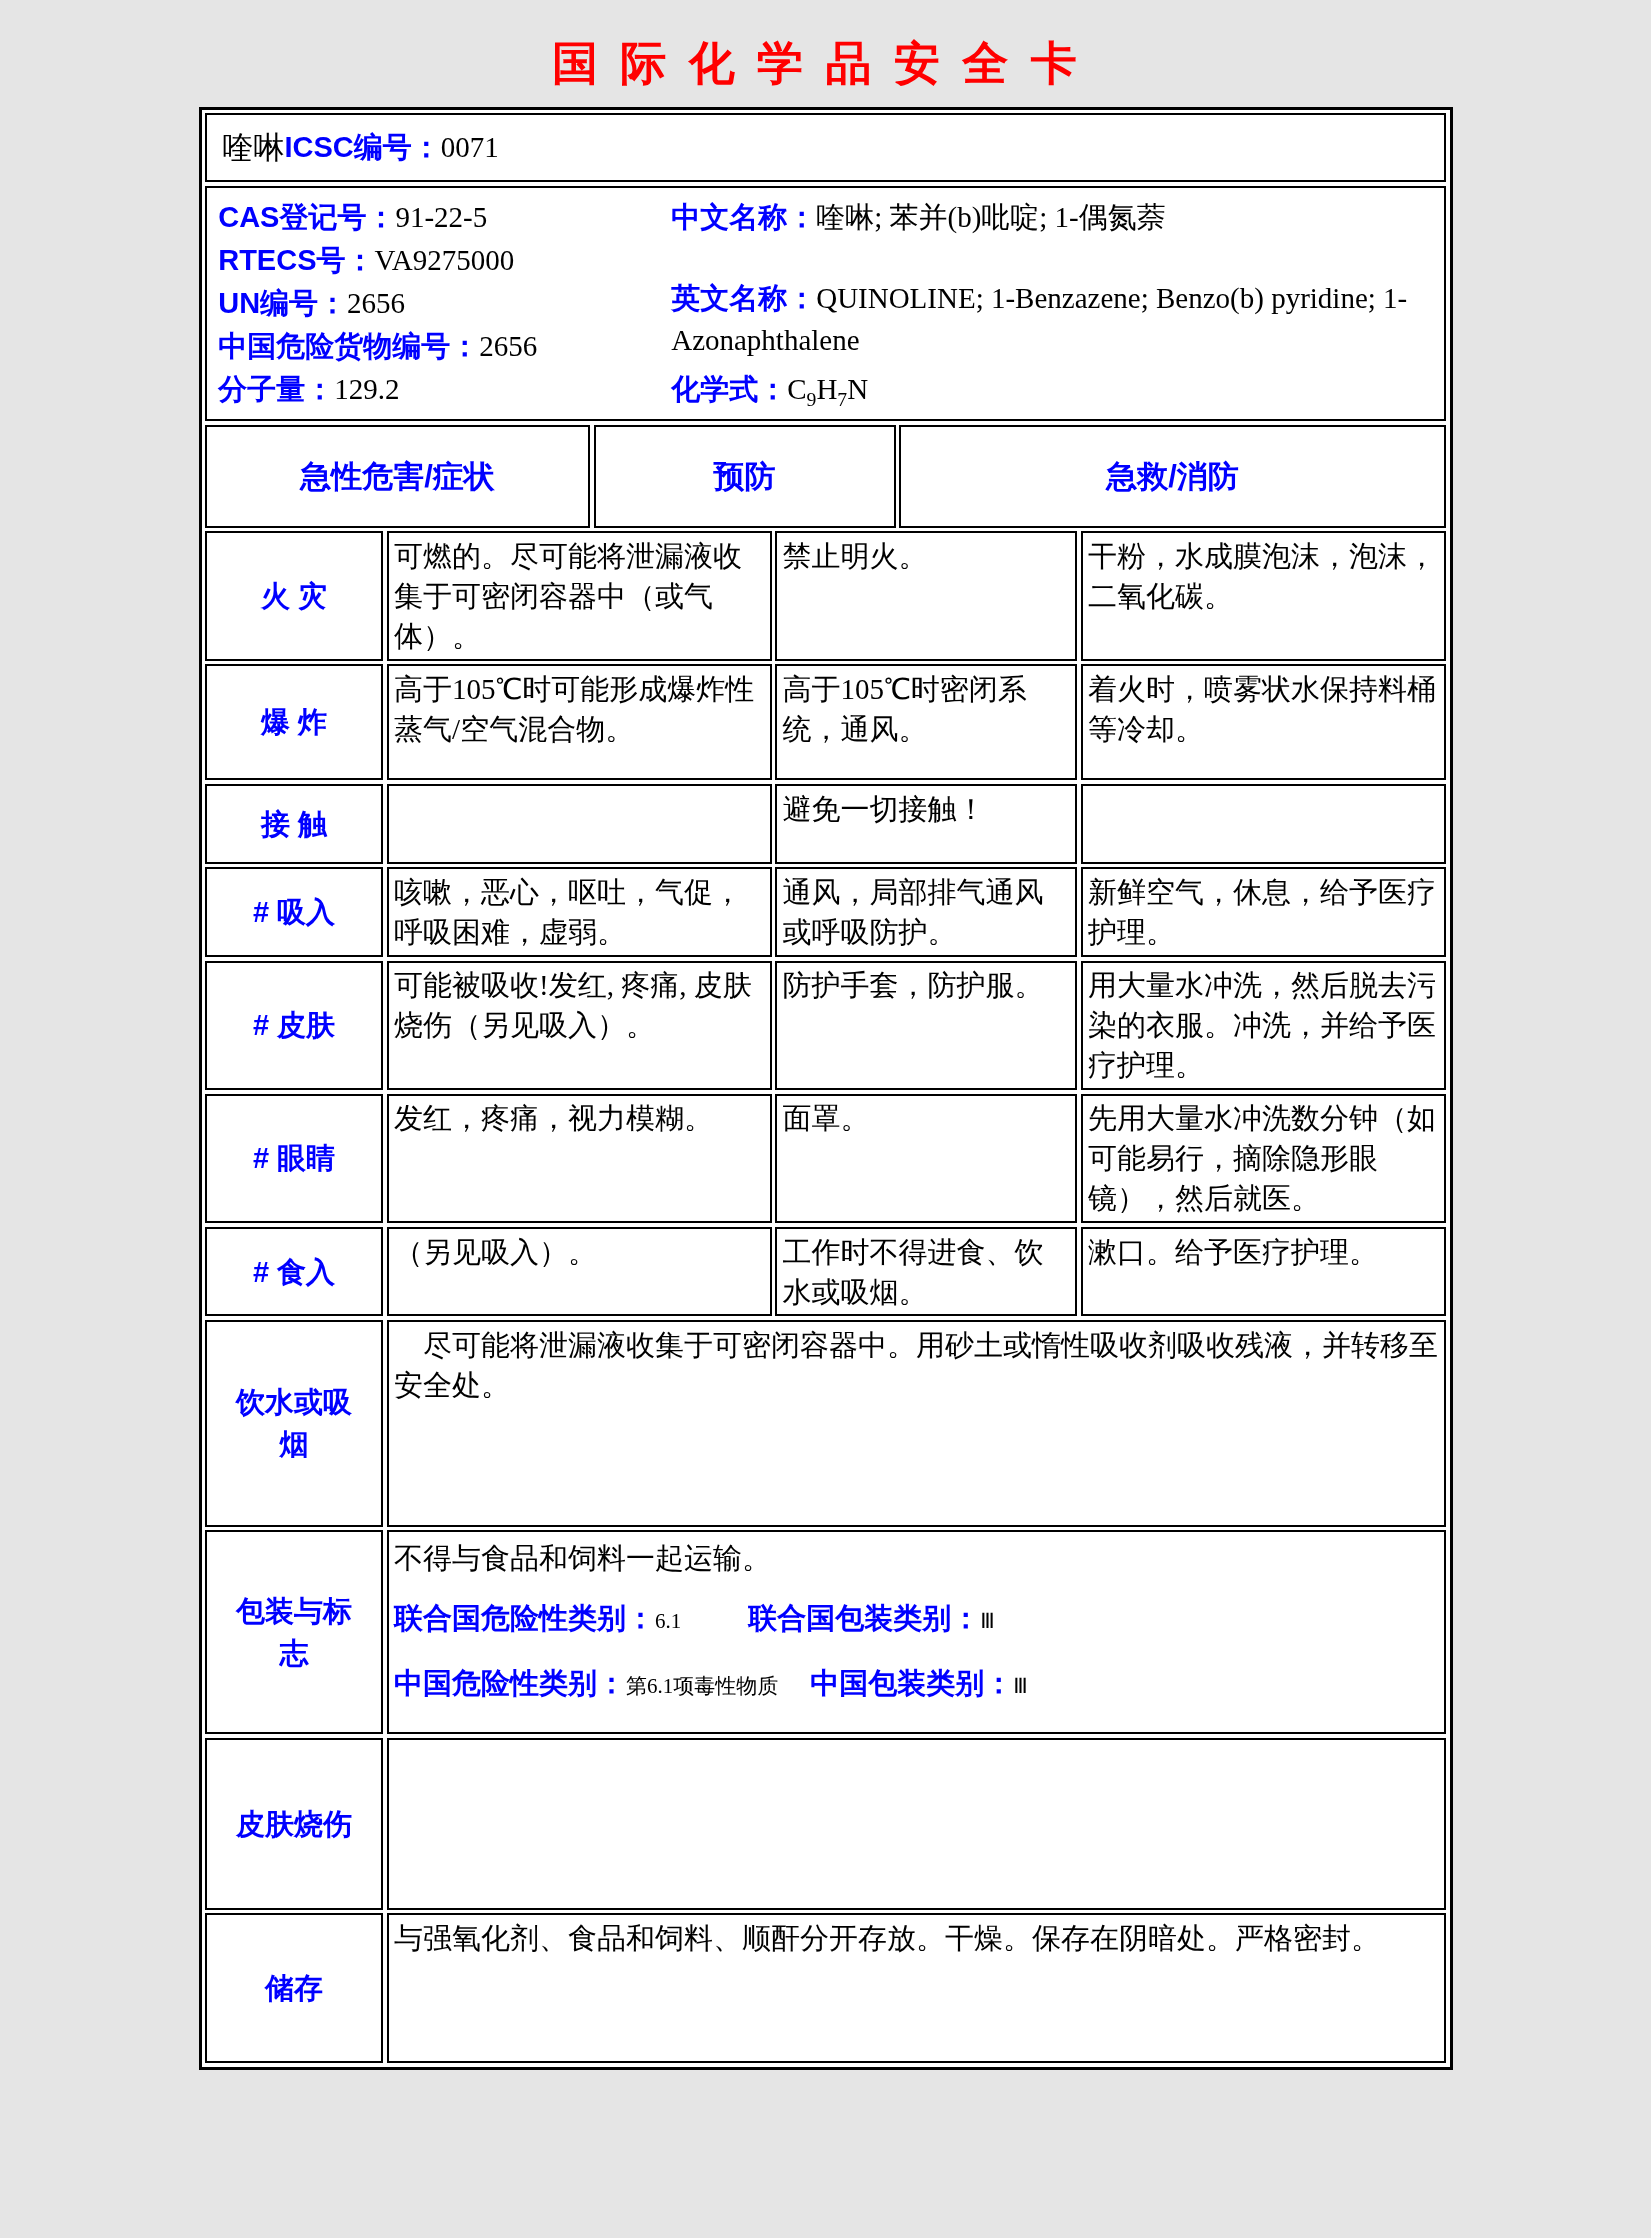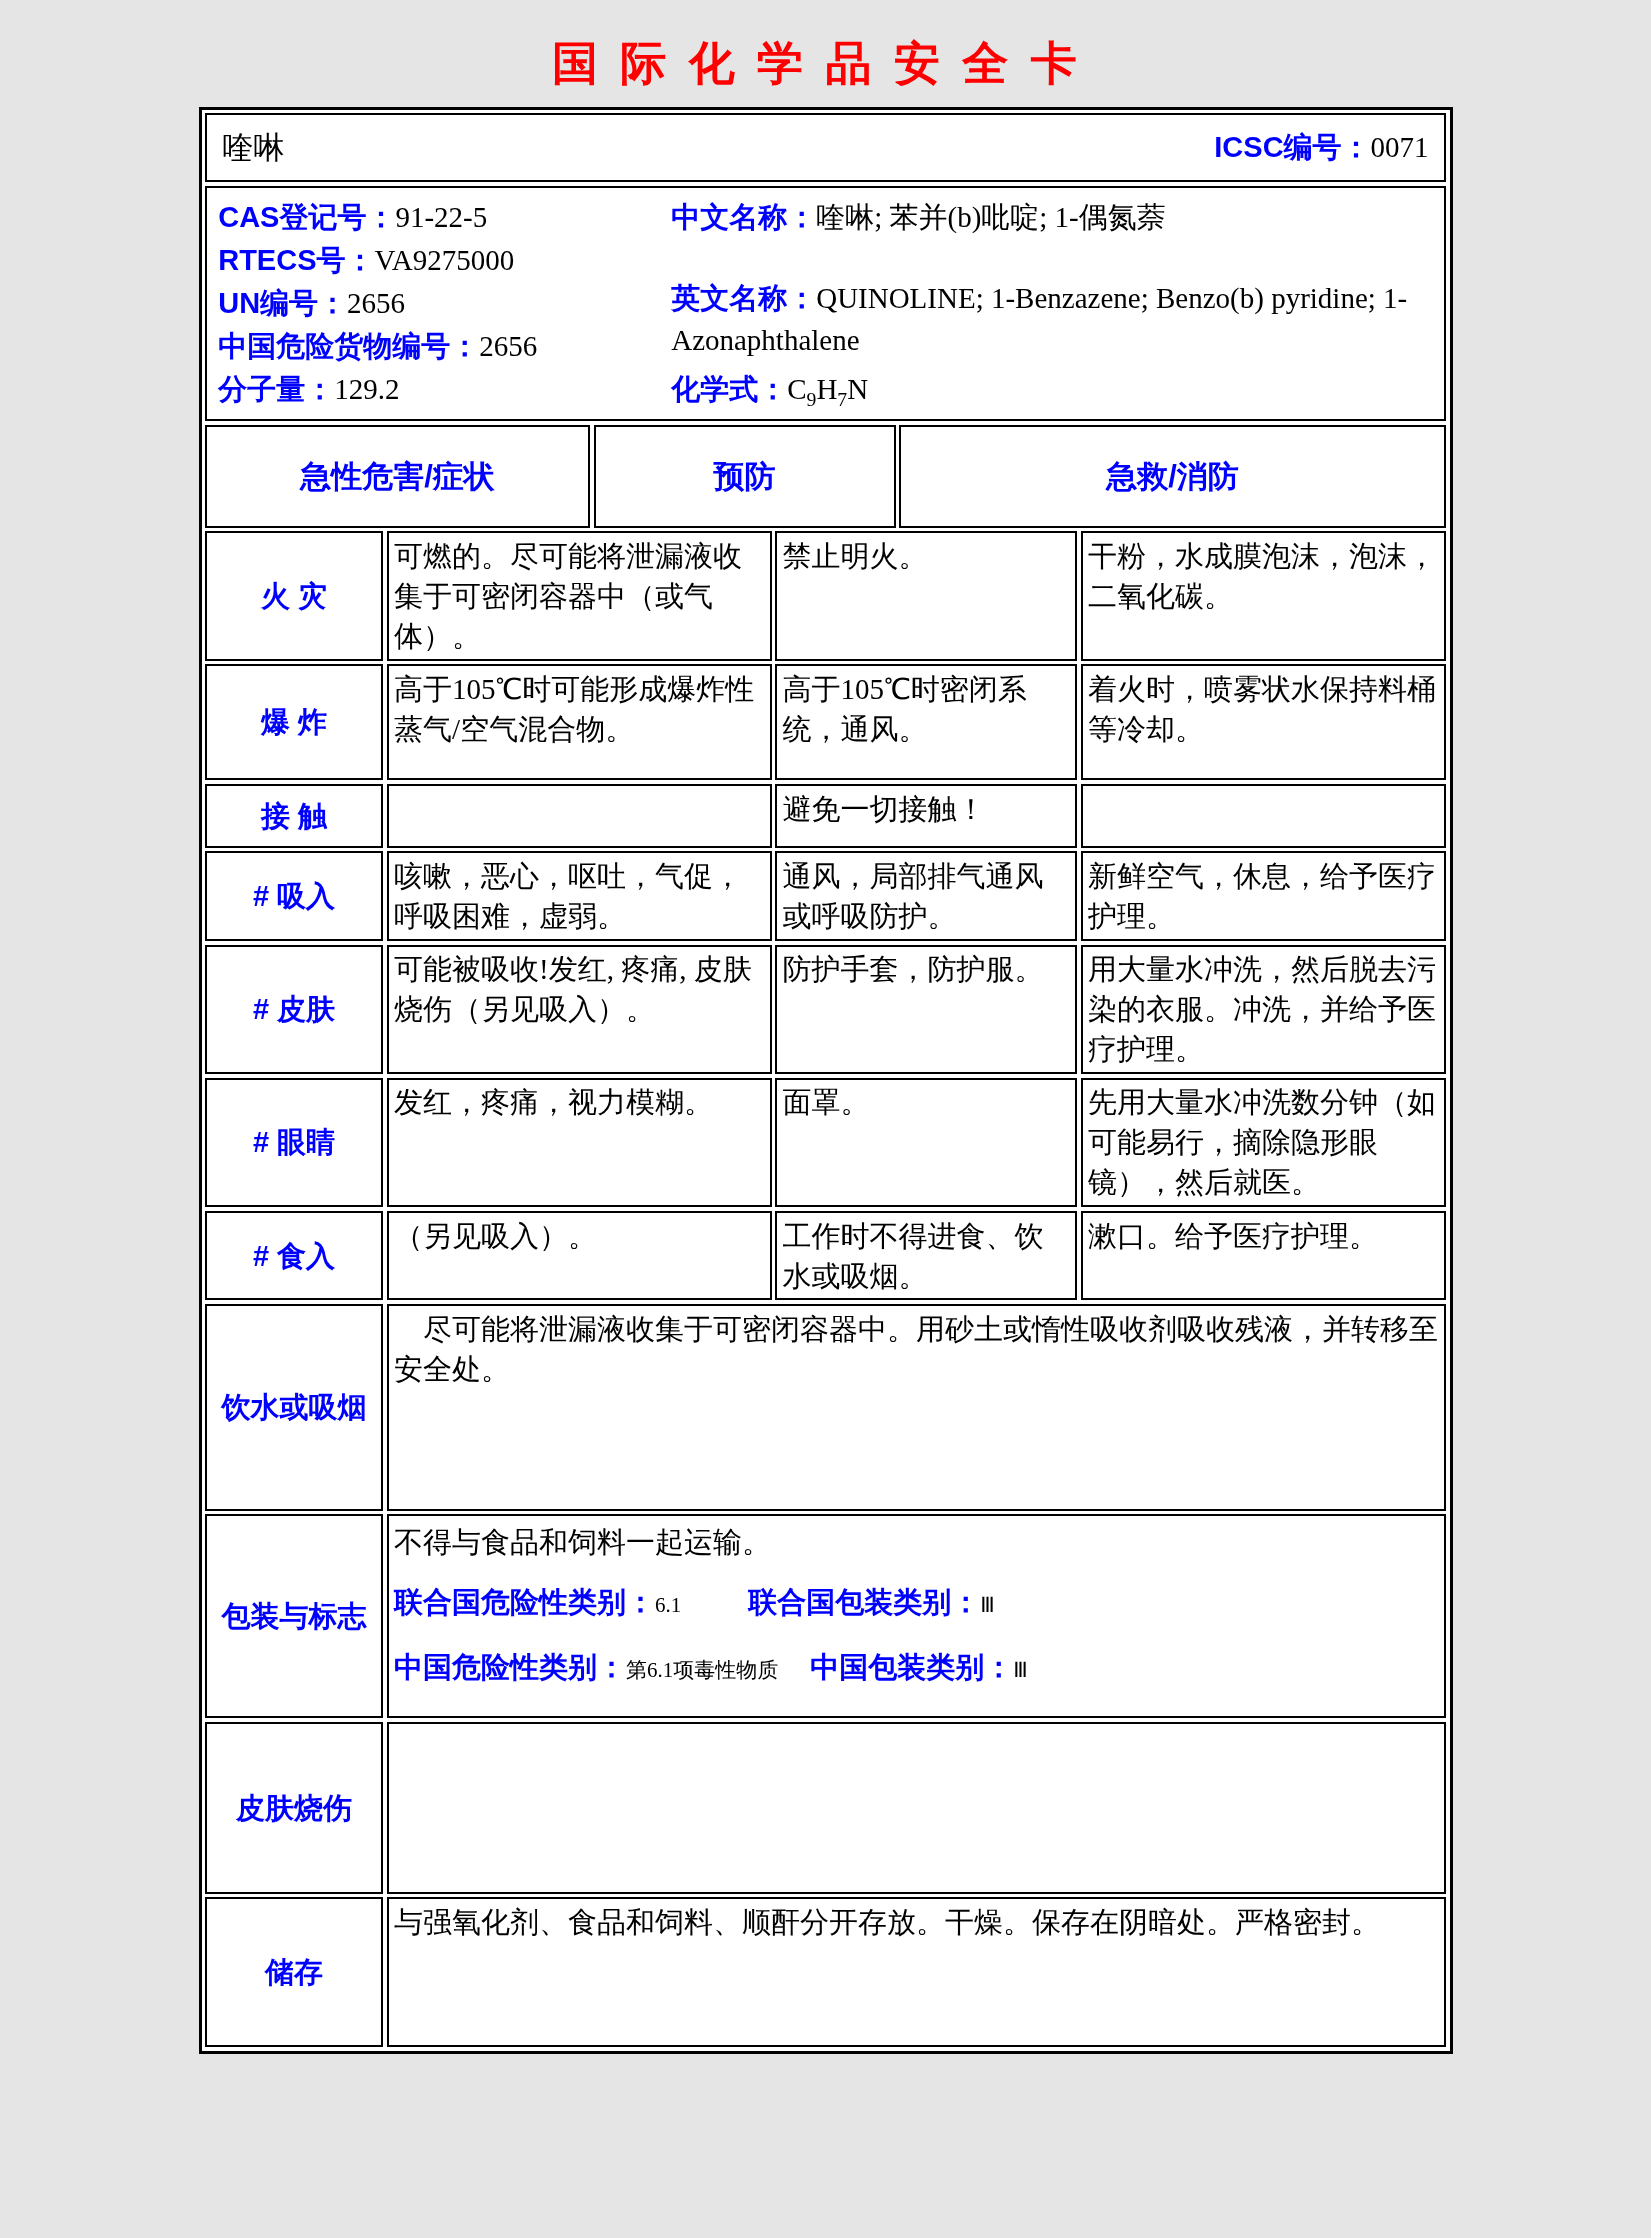--- a/index.html
+++ b/index.html
@@ -10,30 +10,30 @@
          font-family:"Liberation Serif",serif;}
   .card{width:1254px;margin:19.6px auto 0 auto;border:3.5px solid #000;padding:3.5px;
         box-sizing:border-box;background:#fff;}
   .row{display:flex;gap:3.5px;margin-bottom:3.5px;align-items:stretch;}
   .row:last-child{margin-bottom:0;}
   .cell{border:2.1px solid #000;box-sizing:border-box;background:#fff;overflow:hidden;}
   .row>.cell{min-height:var(--h,42px);}
   .full{flex:1;}
   .c-type{width:178px;flex:0 0 178px;display:flex;align-items:center;justify-content:center;
           text-align:center;color:#0000ff;font-family:"Liberation Sans",sans-serif;
-          font-weight:bold;font-size:29px;line-height:42px;padding:9px;}
+          font-weight:bold;font-size:29px;line-height:42px;padding:17px;}
   .c-sym{width:385px;flex:0 0 385px;}
   .c-prev{width:302px;flex:0 0 302px;}
   .c-aid{flex:1;}
   .body-txt{font-size:29px;line-height:40px;padding:2.8px 5.6px;}
   .hdr{display:flex;align-items:center;justify-content:center;text-align:center;
        color:#0000ff;font-family:"Liberation Sans",sans-serif;font-weight:bold;
        font-size:31px;line-height:43px;padding:2.8px;}
   
-  .bar{display:flex;align-items:center;justify-content:space-between;padding:0 15.4px;}
+  .bar{display:flex;align-items:center;padding:0 15.4px;}
   .substance{font-size:31px;}
   .blue-lab{color:#0000ff;font-family:"Liberation Sans",sans-serif;font-weight:bold;}
   .icsc{font-size:29px;}
   .icsc .num{color:#000;font-family:"Liberation Serif",serif;font-weight:normal;}
   
   .info{display:flex;padding:8.4px 11.2px;}
   .info-left{width:453px;flex:0 0 453px;}
   .info-right{flex:1;}
   .id-line{font-size:29px;line-height:43px;white-space:nowrap;}
   .id-line .blue-lab{font-size:29px;}

